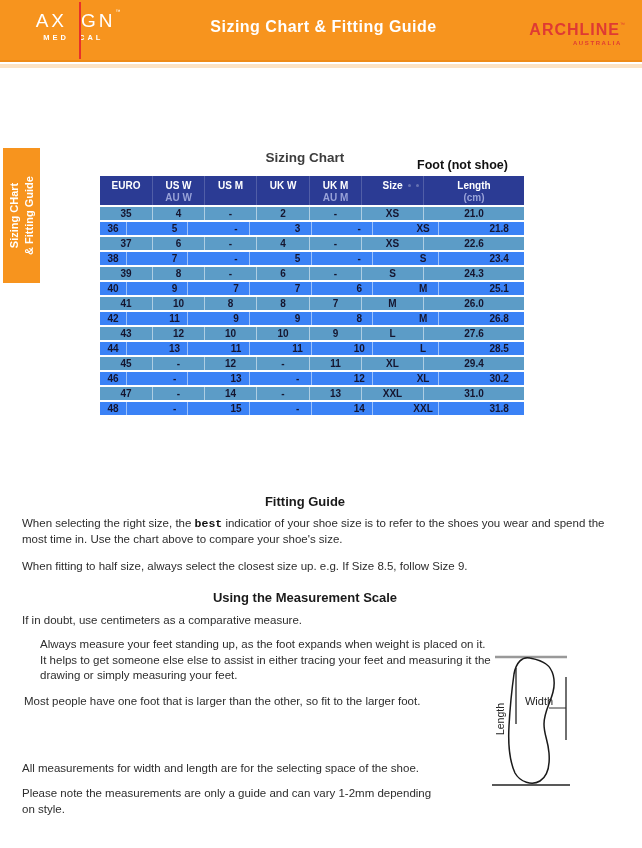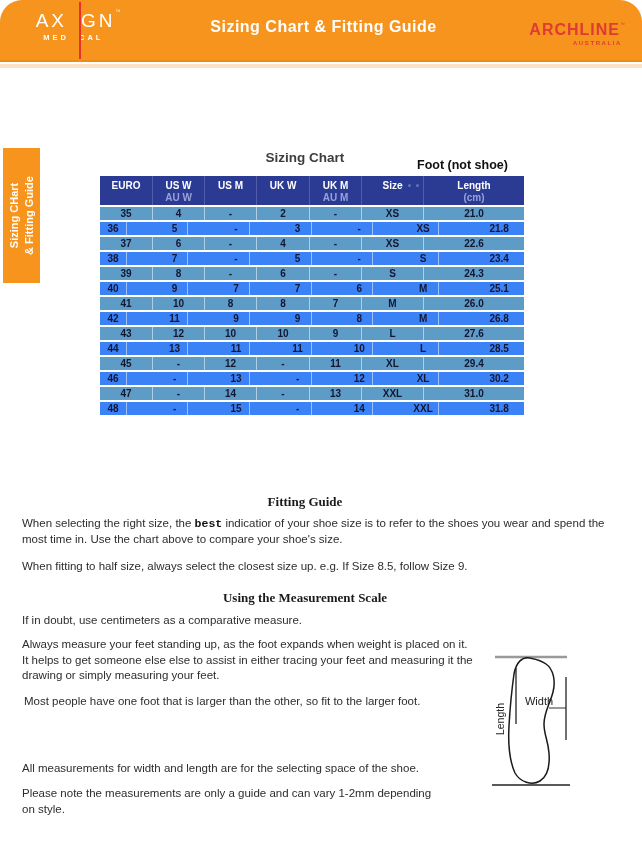--- a/index.html
+++ b/index.html
@@ -1,18 +1,18 @@
 <!DOCTYPE html>
 <html><head>
 <meta charset="utf-8">
 <style>
   * { margin:0; padding:0; box-sizing:border-box; }
   html,body { background:#ffffff; }
   body { font-family:"Liberation Sans", sans-serif; }
-  .page { position:relative; width:642px; height:848px; background:#ffffff; overflow:hidden;border-radius:22px; }
+  .page { position:relative; width:642px; height:848px; background:#ffffff; overflow:hidden; }
 
   
   .topbar { position:absolute; left:0; top:0; width:642px; height:62px;
             background:#F7941E; border-bottom:2px solid #EE8A16; }
   .topbar-strip { position:absolute; left:0; top:64px; width:642px; height:4px; background:#FBE2C4; }
 
   .axign-logo { position:absolute; left:24px; top:11px; width:100px; color:#ffffff; }
   .axign-row1 { display:flex; align-items:flex-start; font-size:19px; font-weight:400; letter-spacing:3px; line-height:1; }
   .axign-row1 .half-l { width:50px; text-align:right; padding-right:7px; }
   .axign-row1 .half-r { padding-left:7px; }
@@ -57,21 +57,21 @@
   .tcell:last-child { border-right:none; }
   .c0{width:53px;} .c1{width:52px;} .c2{width:52px;} .c3{width:53px;}
   .c4{width:52px;} .c5{width:62px;} .c6{width:100px;}
   .faint-dots { position:absolute; left:300px; top:8px; width:20px; height:3px; }
   .faint-dots i { position:absolute; top:0; width:3px; height:3px; border-radius:50%;
                   background:rgba(255,255,255,0.28); }
   .faint-dots i:nth-child(1){left:0;} .faint-dots i:nth-child(2){left:8px;} .faint-dots i:nth-child(3){left:16px;}
 
   
   .h-center { position:absolute; left:0; width:610px; text-align:center;
-              font-size:13px; font-weight:bold; color:#1a1a1a;font-family:Liberation Serif, serif; }
+              font-size:13px; font-weight:bold; color:#1a1a1a; }
   .para { position:absolute; font-size:11.5px; color:#2d2d2d; line-height:1.35; }
   .para b { color:#111111;font-family:Liberation Mono, monospace; }
 
   
   .foot-diagram { position:absolute; left:487px; top:642px; width:155px; height:155px; }
   .foot-diagram text { font-family:"Liberation Sans", sans-serif; }
 </style>
 </head>
 <body>
 
@@ -275,21 +275,21 @@
   </div>
 
   <div class="h-center" style="top:494px;">Fitting Guide</div>
   <div class="para" style="left:22px; top:516px; width:600px;">
     <span>When selecting the right size, the </span><b>best</b><span> indicatior of your shoe size is to refer to the shoes you wear and spend the most time in. Use the chart above to compare your shoe's size.</span>
   </div>
   <div class="para" style="left:22px; top:559px; width:600px;">When fitting to half size, always select the closest size up. e.g. If Size 8.5, follow Size 9.</div>
 
   <div class="h-center" style="top:590px;">Using the Measurement Scale</div>
   <div class="para" style="left:22px; top:613px; width:560px;">If in doubt, use centimeters as a comparative measure.</div>
-  <div class="para" style="left:22px; top:637px; width:452px;">Always measure your feet standing up, as the foot expands when weight is placed on it. It helps to get someone else else to assist in either tracing your feet and measuring it the drawing or simply measuring your feet.</div>
+  <div class="para" style="left:40px; top:637px; width:452px;">Always measure your feet standing up, as the foot expands when weight is placed on it. It helps to get someone else else to assist in either tracing your feet and measuring it the drawing or simply measuring your feet.</div>
   <div class="para" style="left:24px; top:694px; width:560px;">Most people have one foot that is larger than the other, so fit to the larger foot.</div>
   <div class="para" style="left:22px; top:761px; width:560px;">All measurements for width and length are for the selecting space of the shoe.</div>
   <div class="para" style="left:22px; top:786px; width:425px;">Please note the measurements are only a guide and can vary 1-2mm depending on style.</div>
 
   <svg class="foot-diagram" viewBox="0 0 155 155">
     <line x1="8" y1="15" x2="80" y2="15" stroke="#999999" stroke-width="2.5"></line>
     <line x1="5" y1="143" x2="83" y2="143" stroke="#222222" stroke-width="1.5"></line>
     <line x1="29" y1="26" x2="29" y2="82" stroke="#333333" stroke-width="1.4"></line>
     <line x1="79" y1="35" x2="79" y2="98" stroke="#333333" stroke-width="1.4"></line>
     <line x1="62" y1="66" x2="79" y2="66" stroke="#333333" stroke-width="1"></line>

